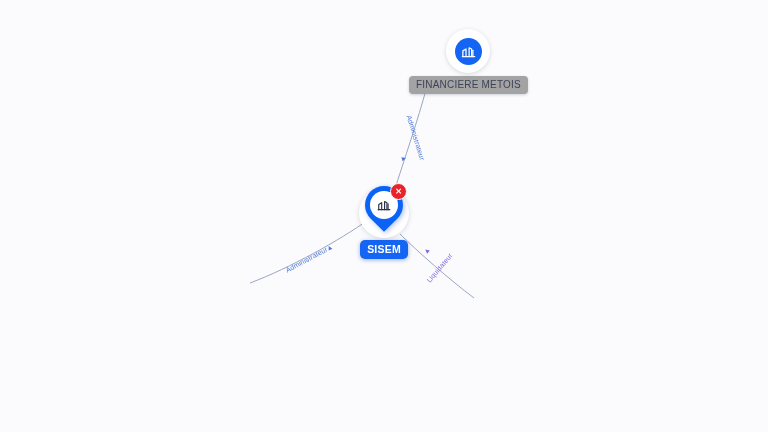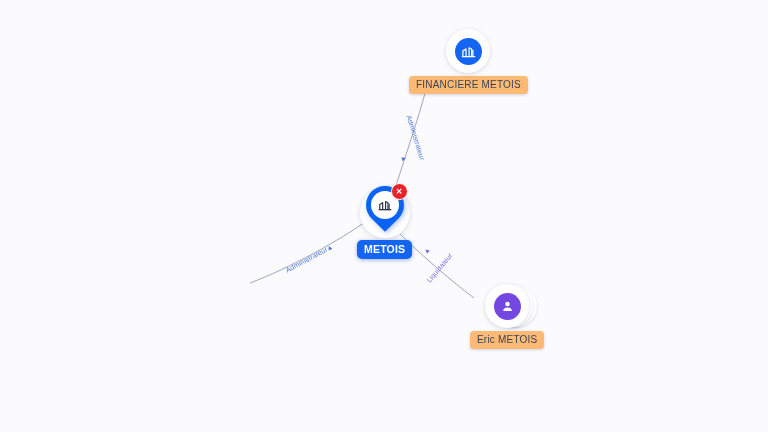--- a/index.html
+++ b/index.html
@@ -130,21 +130,21 @@
     align-items: center;
     justify-content: center;
     z-index: 5;
   }
 
   
   .label-chip {
     margin-top: 3px;
     padding: 3px 7px 4px 7px;
     border-radius: 4px;
-    background: #fdba74;
+    background: #a3a3a3;
     color: #3d4357;
     font-size: 10px;
     letter-spacing: 0.2px;
     white-space: nowrap;
     box-shadow: 0 1px 3px rgba(30, 40, 80, 0.2);
   }
   .label-chip.accent {
     background: #1565f5;
     color: #ffffff;
     font-weight: bold;
@@ -214,33 +214,18 @@
           <path d="M3 20V11l5-3v12"></path>
           <path d="M13 20V6l4 2v12"></path>
           <path d="M19 20V10"></path>
           <path d="M2 20h20"></path>
         </svg>
       </div>
       <div class="pin-badge">
         <span style="color:#ffffff; font-size:8px; line-height:1; font-weight:bold;">✕</span>
       </div>
     </div>
-    <div class="label-chip accent" style="margin-top:-8px;">METOIS</div>
+    <div class="label-chip accent" style="margin-top:-8px;">SISEM</div>
   </div>
 
 
-  <div class="node" style="left:470px; top:284px;">
-    <div class="disc-wrap">
-      <div class="stack-shadow s1"></div>
-      <div class="stack-shadow s2"></div>
-      <div class="disc">
-        <div class="icon-circle person">
-          <svg width="15" height="15" viewBox="0 0 24 24" fill="#ffffff">
-            <circle cx="12" cy="8" r="3.6"></circle>
-            <path d="M5 19c0-3.6 3.1-5.6 7-5.6s7 2 7 5.6z"></path>
-          </svg>
-        </div>
-      </div>
-    </div>
-    <div class="label-chip">Eric METOIS</div>
-  </div>
 
 </div>
 
 </body></html>

